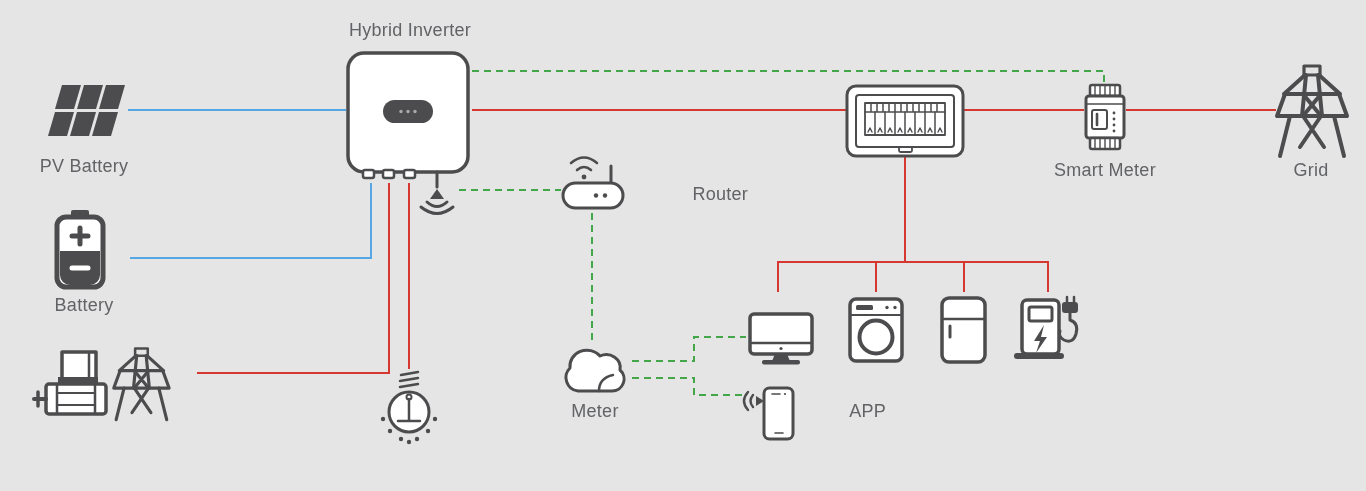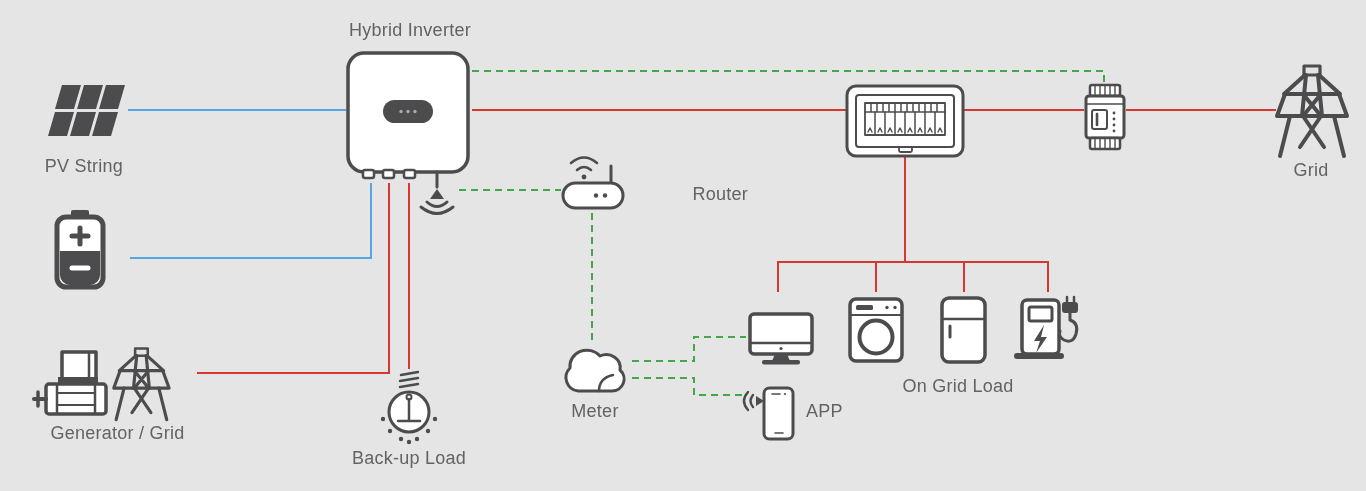--- a/index.html
+++ b/index.html
@@ -195,21 +195,20 @@
       <line class="st" x1="772" y1="394" x2="780" y2="394" stroke-width="1.6"></line>
       <circle class="fl" cx="785" cy="394" r="1.1"></circle>
       <line class="st" x1="775" y1="433" x2="783" y2="433" stroke-width="1.6"></line>
       <path class="fl" d="M756,396 v10 l8,-5 z"></path>
       <path class="st" d="M753,395 q-5,6 0,12" stroke-width="2.4"></path>
       <path class="st" d="M748,392 q-8,9 0,18" stroke-width="2.4"></path>
     </g>
   </svg>
 
   <div class="label" style="left:320px;top:20px;width:180px">Hybrid Inverter</div>
-  <div class="label" style="left:4px;top:156px;width:160px">PV String</div>
-  <div class="label" style="left:10px;top:423px;width:215px">Generator / Grid</div>
-  <div class="label" style="left:329px;top:448px;width:160px">Back-up Load</div>
+  <div class="label" style="left:4px;top:156px;width:160px">PV Battery</div>
+  <div class="label" style="left:4px;top:295px;width:160px">Battery</div>
   <div class="label" style="left:638px;top:184px;width:110px;text-align:right">Router</div>
   <div class="label" style="left:515px;top:401px;width:160px">Meter</div>
-  <div class="label" style="left:806px;top:401px;width:80px;text-align:left">APP</div>
-  <div class="label" style="left:858px;top:376px;width:200px">On Grid Load</div>
+  <div class="label" style="left:806px;top:401px;width:80px;text-align:right">APP</div>
+  <div class="label" style="left:1025px;top:160px;width:160px">Smart Meter</div>
   <div class="label" style="left:1251px;top:160px;width:120px">Grid</div>
 </div>
 
 </body></html>

